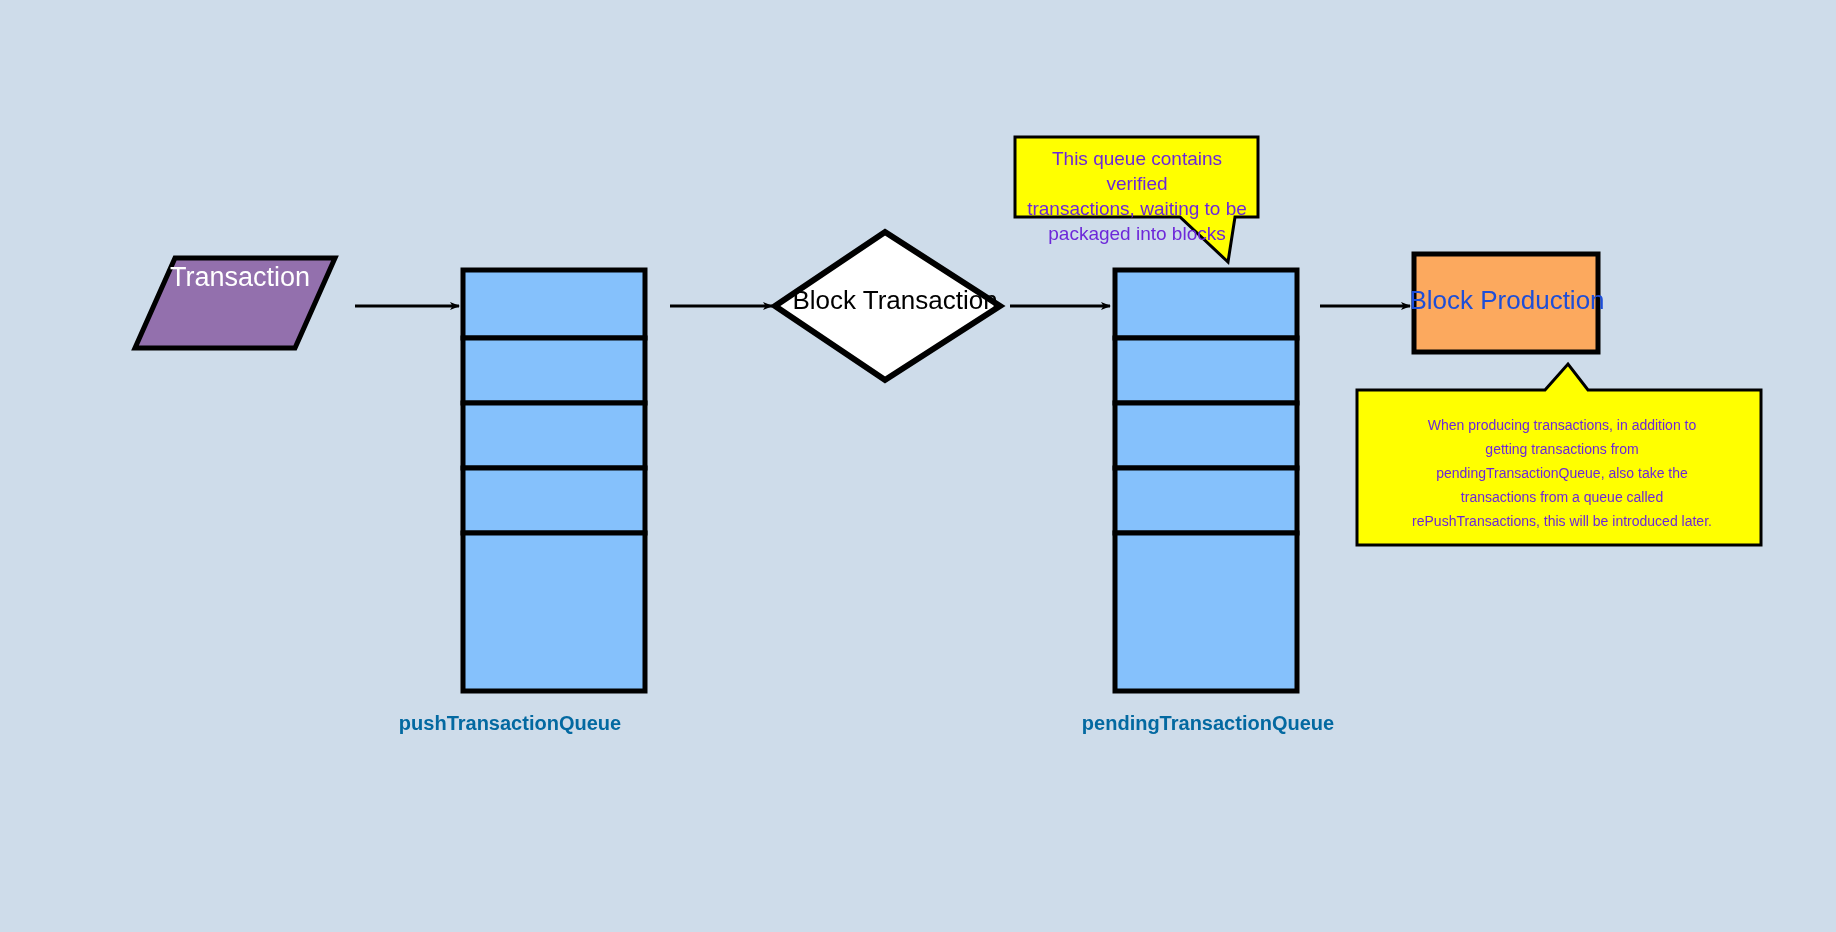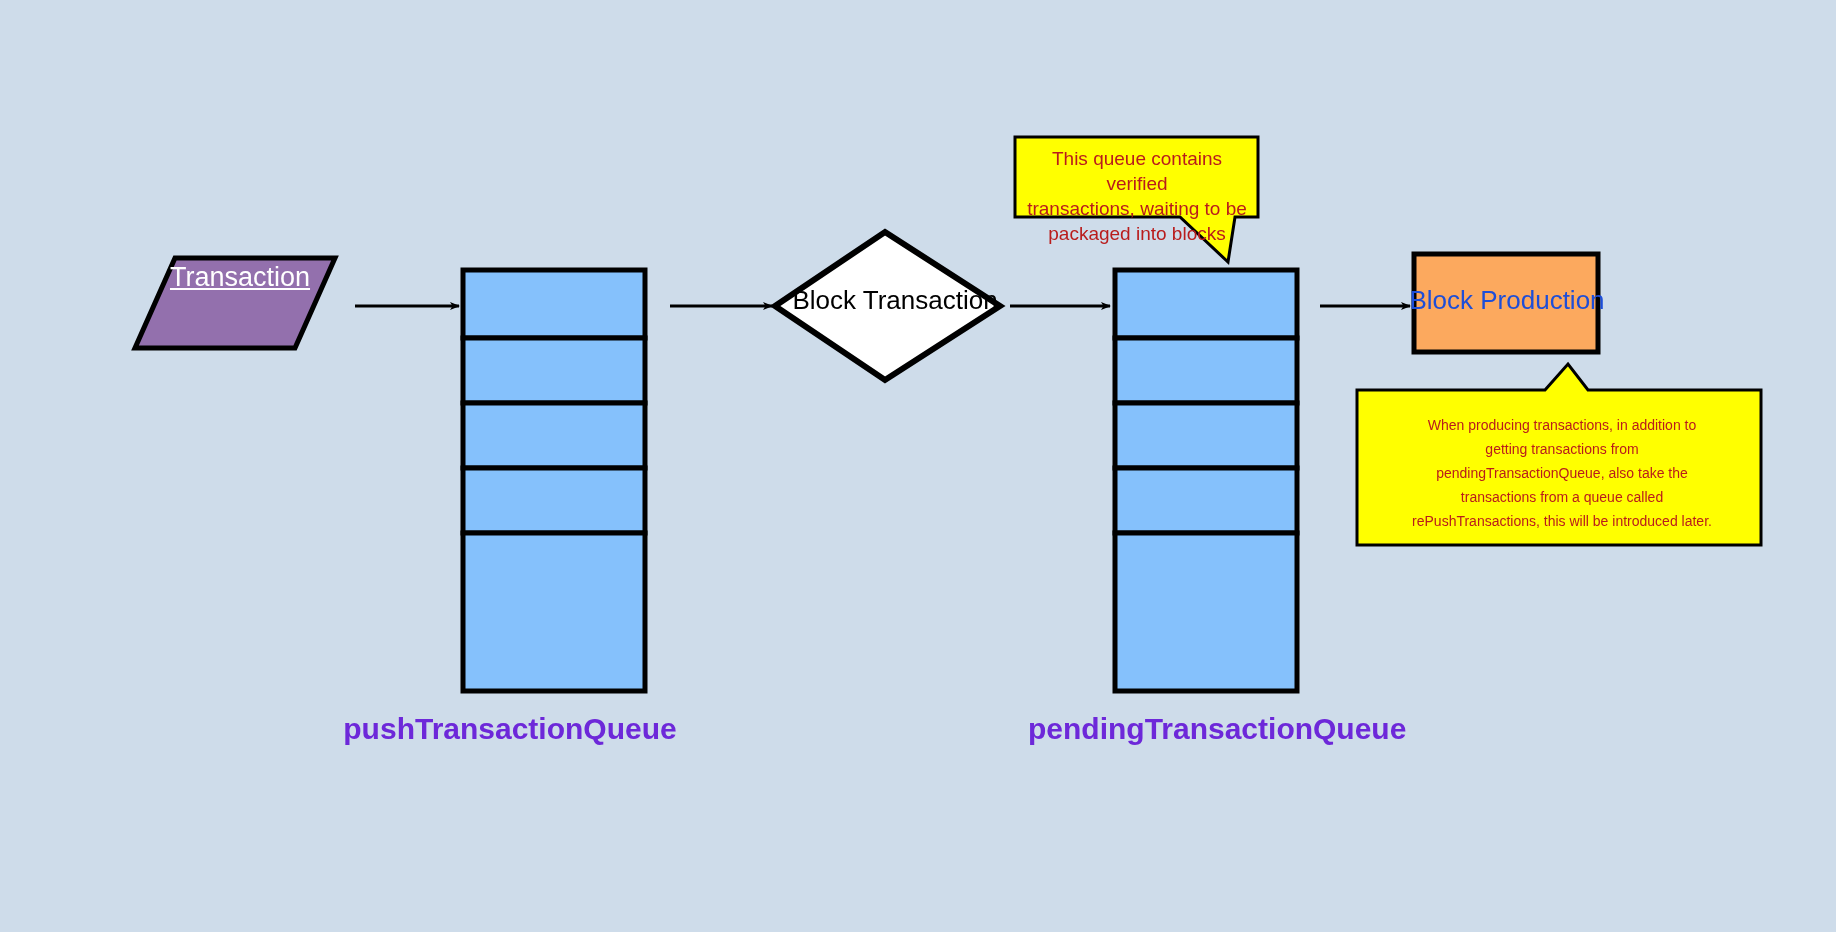--- a/index.html
+++ b/index.html
@@ -28,56 +28,55 @@
     text-align: center;
     pointer-events: none;
     white-space: nowrap;
   }
   
   #transaction-label {
     left: 160px; top: 230px;
     width: 160px; height: 95px;
     color: #ffffff;
     font-size: 27px;
-    text-decoration: underline;
   }
   
   #verify-label {
     left: 775px; top: 275px;
     width: 240px; height: 50px;
     color: #000000;
     font-size: 26px;
   }
   
   #block-production-label {
     left: 1412px; top: 275px;
     width: 190px; height: 50px;
     color: #1d4ed8;
     font-size: 26px;
   }
   
   .queue-caption {
     position: absolute;
     text-align: center;
-    font-size: 30px;
+    font-size: 20px;
     font-weight: bold;
-    color: #6d28d9;
+    color: #0369a1;
     white-space: nowrap;
   }
   #push-queue-caption {
     left: 330px; top: 712px; width: 360px;
   }
   #pending-queue-caption {
     left: 1028px; top: 712px; width: 360px;
   }
   
   .callout-text {
     position: absolute;
     text-align: center;
-    color: #b91c1c;
+    color: #6d28d9;
     pointer-events: none;
   }
   #callout-verified-text {
     left: 1022px; top: 146px;
     width: 230px;
     font-size: 19px;
     line-height: 25px;
   }
   #callout-repush-text {
     left: 1362px; top: 413px;

